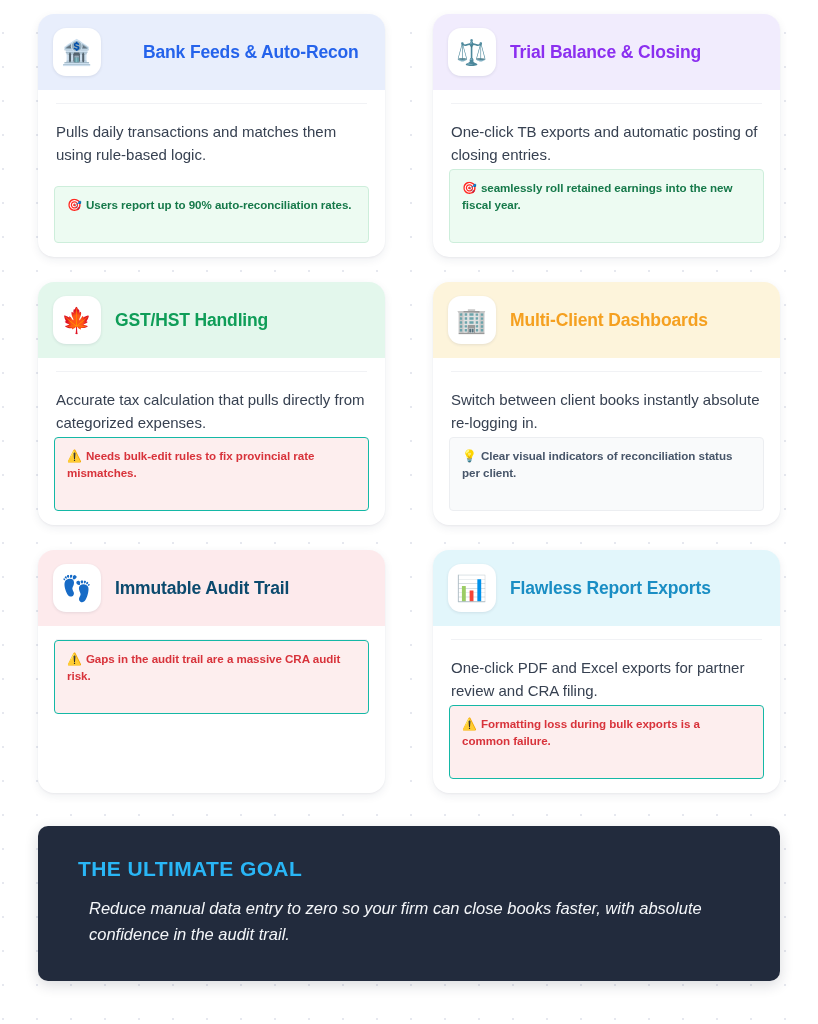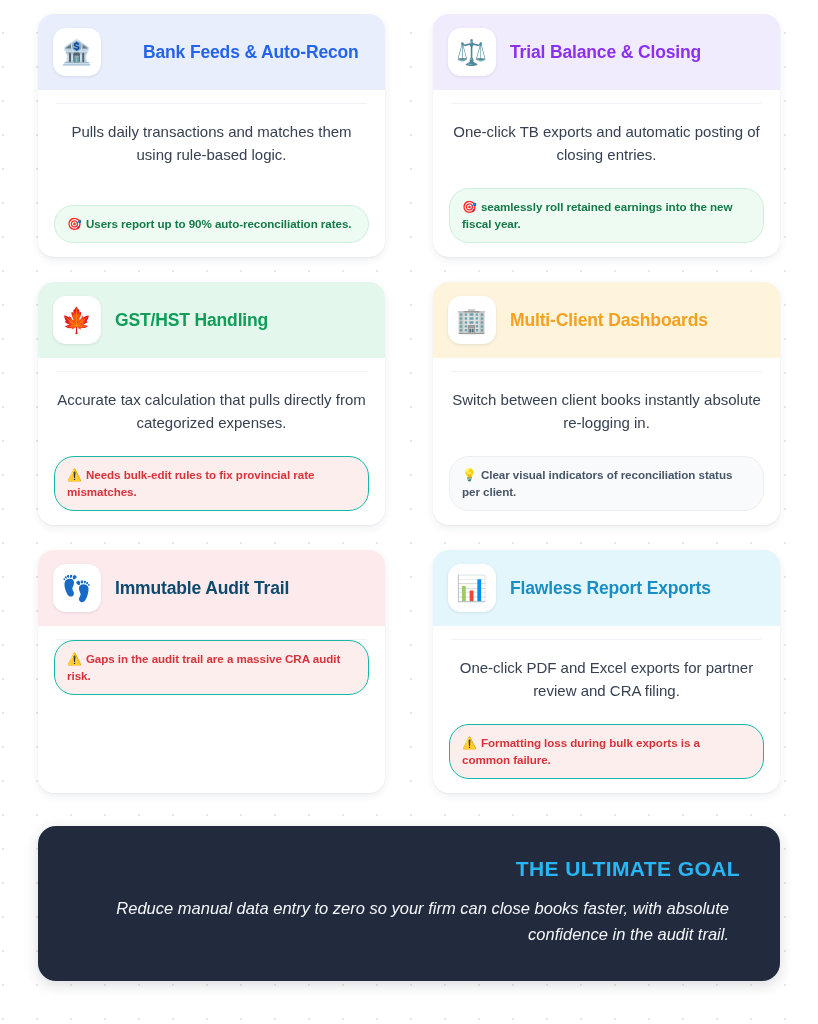--- a/index.html
+++ b/index.html
@@ -87,26 +87,25 @@
     background: #f1f2f5;
     margin: 13px 2px 0 2px;
   }
 
   .card-desc {
     font-size: 15px;
     line-height: 1.5;
     color: #374151;
     padding: 17px 2px 0 2px;
     flex: 1;
-    text-align: center;
   }
 
   .note {
-    border-radius: 20px;
-    padding: 10px 12px 9px 12px;
+    border-radius: 4px;
+    padding: 10px 12px 28px 12px;
     font-size: 11.6px;
     font-weight: bold;
     line-height: 1.45;
     letter-spacing: -0.05px;
   }
 
   .note .note-icon {
     font-weight: normal;
     font-size: 12px;
     margin-right: 4px;
@@ -127,23 +126,23 @@
   .note.neutral {
     background: #f9fafb;
     border: 1px solid #eceef1;
     color: #475569;
   }
 
   
   .goal-banner {
     margin-top: 33px;
     background: #222b3d;
-    border-radius: 18px;
+    border-radius: 10px;
     padding: 31px 40px 34px 40px;
-    text-align: right;
+    text-align: left;
     box-shadow: 0 4px 14px rgba(25, 32, 50, 0.16);
   }
 
   .goal-title {
     color: #29b6f6;
     font-size: 21px;
     font-weight: bold;
     letter-spacing: 0.4px;
     margin-bottom: 15px;
   }

